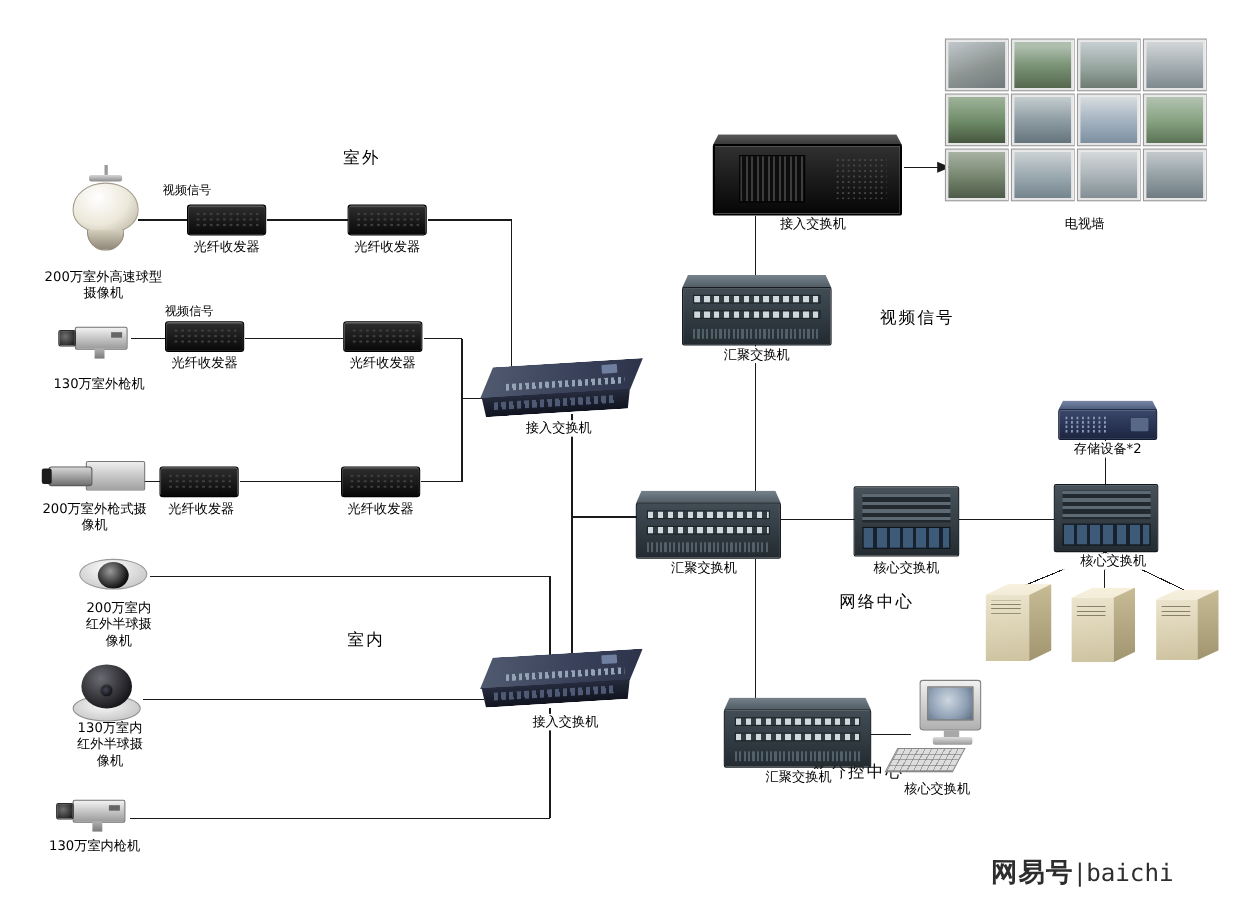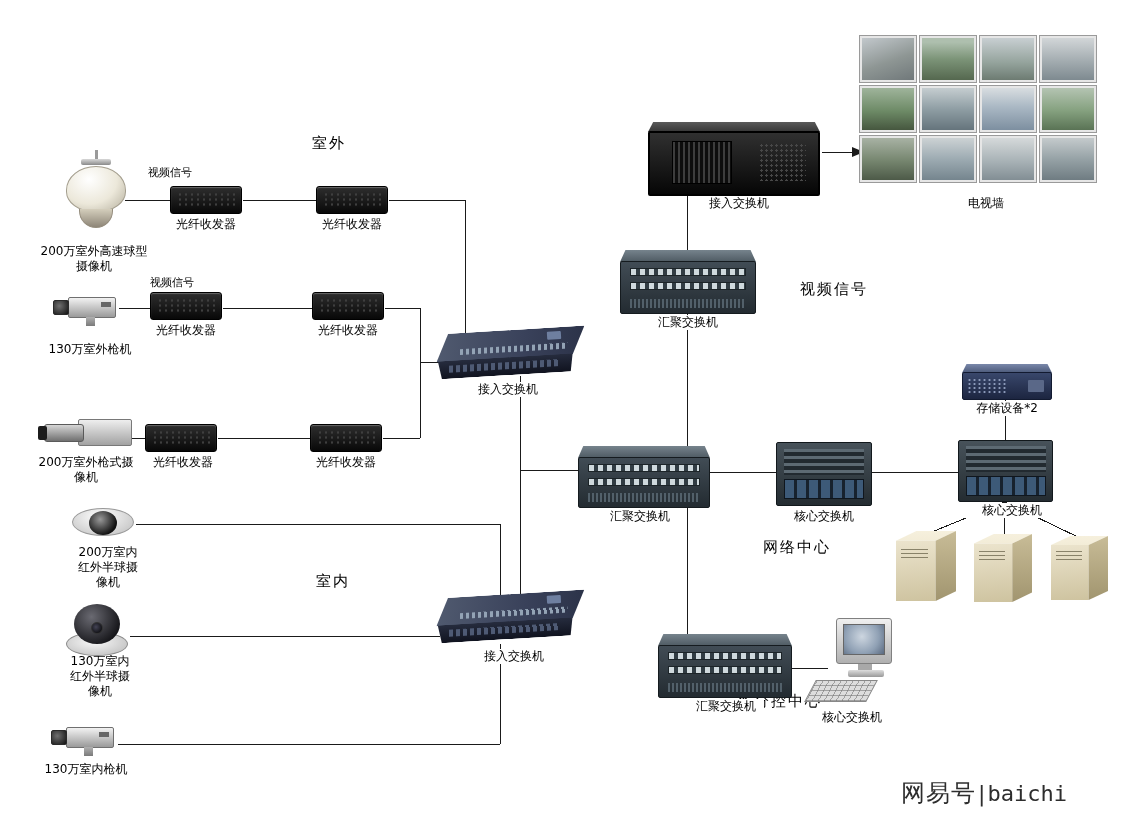--- a/index.html
+++ b/index.html
@@ -101,21 +101,21 @@
   
   .pc-mon  { position:absolute;left:30px;top:0;width:56px;height:46px;background:linear-gradient(#f0f0f0,#b0b0b0);border:1px solid #808080;border-radius:3px; }
   .pc-scr  { position:absolute;inset:5px 6px 8px 6px;background:radial-gradient(circle at 45% 40%,#cdd6e0,#8fa0b4 60%,#5a6a80);border:1px solid #666; }
   .pc-neck { position:absolute;left:52px;top:46px;width:14px;height:6px;background:#a8a8a8; }
   .pc-base { position:absolute;left:42px;top:52px;width:36px;height:7px;background:linear-gradient(#ddd,#999);border-radius:2px; }
   .pc-kbd  { position:absolute;left:4px;top:62px;width:62px;height:22px;background:linear-gradient(#ececec,#b2b2b2),#ddd;border:1px solid #888;transform:skewX(-28deg);
              background-image:repeating-linear-gradient(90deg,rgba(110,110,110,.55) 0 1px,transparent 1px 6px),repeating-linear-gradient(0deg,rgba(110,110,110,.55) 0 1px,transparent 1px 5px); }
 
   
   .watermark { position:absolute;left:901px;top:777px;z-index:6;color:#2d2d2d;white-space:nowrap; }
-  .wm-brand { font-size:24px;font-weight:normal;letter-spacing:1px; }
+  .wm-brand { font-size:24px;font-weight:bold;letter-spacing:1px; }
   .wm-sep   { font-size:22px;margin:0 2px; }
   .wm-name  { font-size:22px;font-family:"DejaVu Sans Mono","Liberation Mono",monospace; }
 </style>
 </head>
 <body>
 
 <div id="canvas">
 
   <svg class="wires" width="1125" height="821">
     <g stroke="#1a1a1a" stroke-width="1" shape-rendering="crispEdges">

